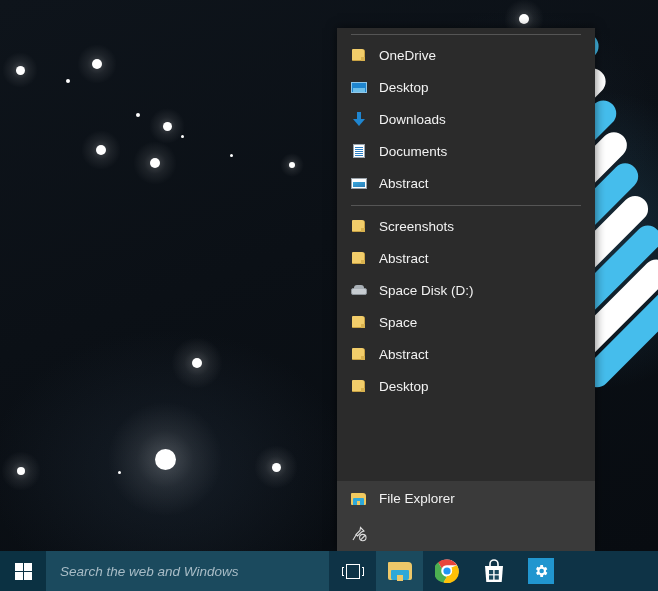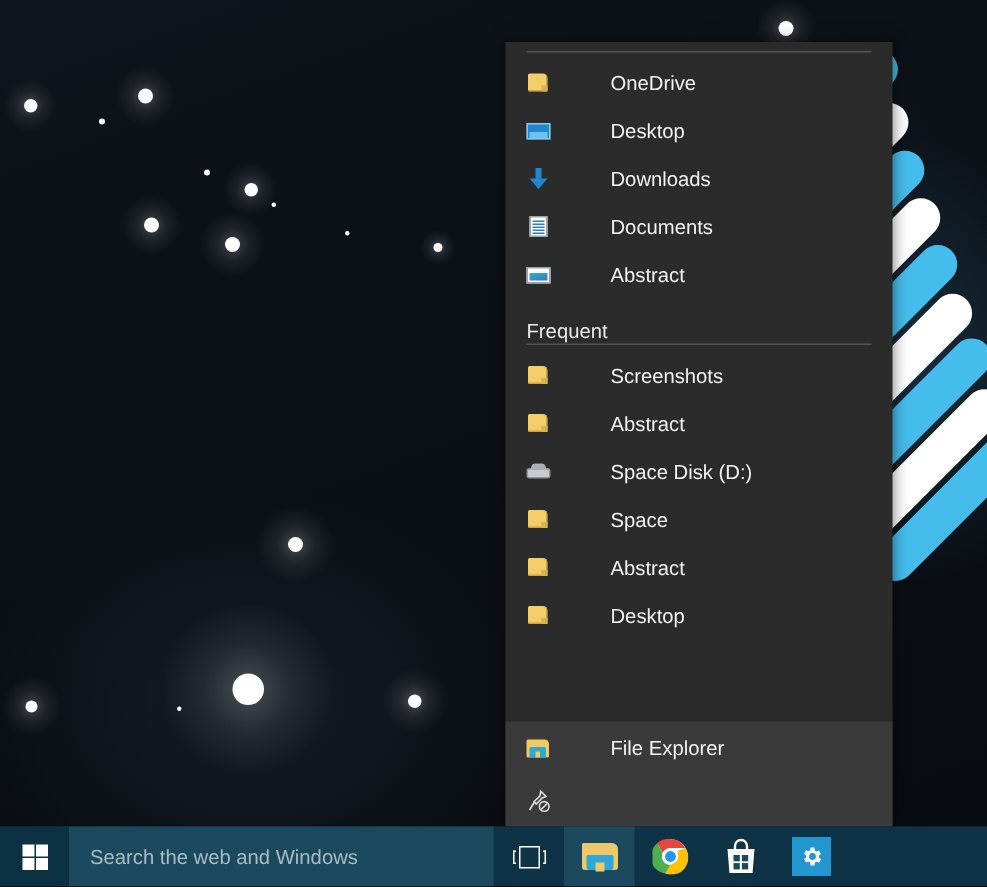--- a/index.html
+++ b/index.html
@@ -99,21 +99,20 @@
     height: 1px;
     background: #555555;
     margin: 6px 14px 4px 14px;
   }
   .jl-row {
     display: flex;
     align-items: center;
     height: 32px;
     padding-left: 14px;
     cursor: default;
-    gap: 28px;
   }
   .jl-row .lbl {
     margin-left: 12px;
     font-size: 13.5px;
     color: #f2f2f2;
     white-space: nowrap;
   }
   .jl-bottom {
     position: absolute;
     left: 0;
@@ -273,20 +272,21 @@
   
   #taskbar {
     position: absolute;
     left: 0;
     bottom: 0;
     width: 658px;
     height: 40px;
     background: #0e3346;
     display: flex;
     align-items: stretch;
+    font-style: italic;
   }
   #start-button {
     width: 46px;
     height: 40px;
     background: #0b3142;
     display: flex;
     align-items: center;
     justify-content: center;
     cursor: default;
   }
@@ -461,21 +461,20 @@
         <div class="jl-row">
           <span class="ico ico-document"></span>
           <span class="lbl">Documents</span>
         </div>
         <div class="jl-row">
           <span class="ico ico-picture"></span>
           <span class="lbl">Abstract</span>
         </div>
       </div>
 
-    <div class="section-header">Frequent</div>
     <div class="divider"></div>
 
     <div id="frequent-list">
         <div class="jl-row">
           <span class="ico ico-folder"></span>
           <span class="lbl">Screenshots</span>
         </div>
         <div class="jl-row">
           <span class="ico ico-folder"></span>
           <span class="lbl">Abstract</span>

